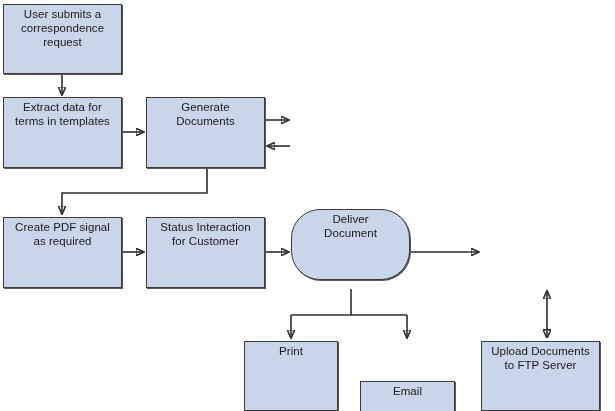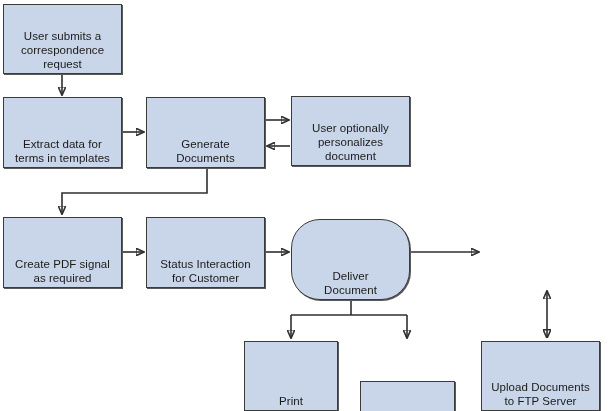--- a/index.html
+++ b/index.html
@@ -15,21 +15,21 @@
     overflow: hidden;
     font-family: "Liberation Sans", sans-serif;
   }
   .node {
     position: absolute;
     box-sizing: border-box;
     background: #c9d6e9;
     border: 1px solid #3b3b3b;
     box-shadow: 1px 1px 0 0 #5a5a5a;
     display: flex;
-    align-items: flex-end;
+    align-items: flex-start;
     justify-content: center;
     text-align: center;
     color: #1a1a1a;
     font-size: 11.5px;
     line-height: 14px;
     letter-spacing: 0.05px;
     padding: 2px 4px;
   }
   .node .lbl {
     display: block;
@@ -100,37 +100,32 @@
   <div class="node" style="left:146px; top:97px; width:119px; height:71px;">
     <span class="lbl">Generate
 Documents</span>
   </div>
 
   <div class="node" style="left:3px; top:97px; width:119px; height:71px;">
     <span class="lbl">Extract data for
 terms in templates</span>
   </div>
 
-  <div class="node" style="left:291px; top:96px; width:119px; height:70px;">
-    <span class="lbl">User optionally
-personalizes
-document</span>
-  </div>
 
   <div class="node" style="left:3px; top:217px; width:119px; height:71px;">
     <span class="lbl">Create PDF signal
 as required</span>
   </div>
 
   <div class="node" style="left:146px; top:217px; width:119px; height:71px;">
     <span class="lbl">Status Interaction
 for Customer</span>
   </div>
 
-  <div class="node" style="left:291px; top:219px; width:119px; height:81px;border-radius:29px;">
+  <div class="node" style="left:291px; top:209px; width:119px; height:71px;border-radius:29px;">
     <span class="lbl">Deliver
 Document</span>
   </div>
 
 
   <div class="node" style="left:244px; top:341px; width:94px; height:70px;">
     <span class="lbl">Print</span>
   </div>
 
   <div class="node" style="left:360px; top:341px; width:95px; height:70px;margin-top:40px;">

